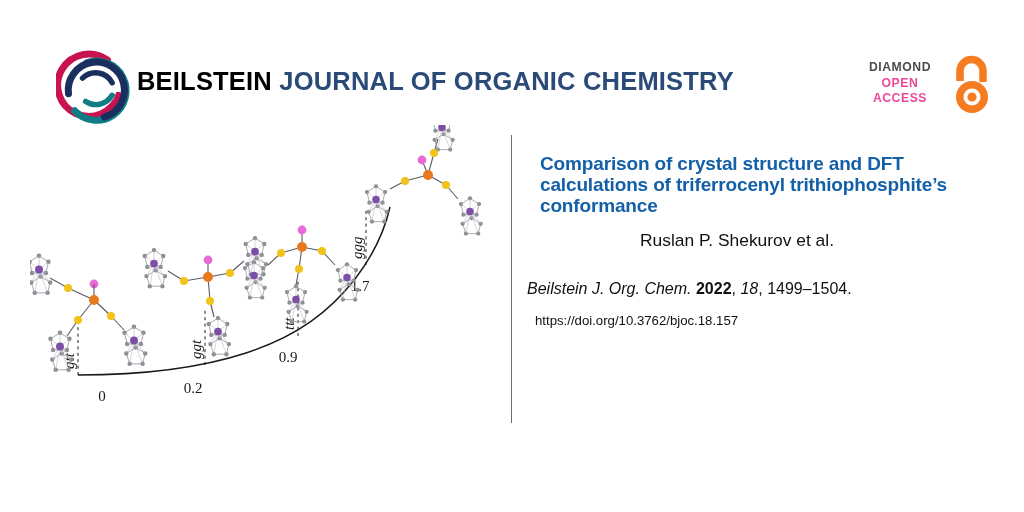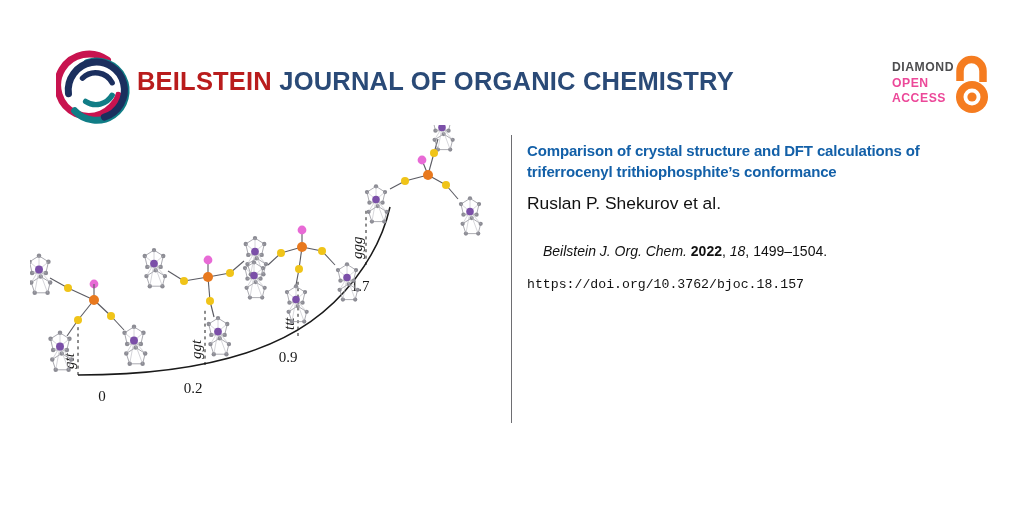--- a/index.html
+++ b/index.html
@@ -38,40 +38,40 @@
     position: absolute;
     left: 137px;
     top: 69px;
     white-space: nowrap;
     font-size: 25.5px;
     letter-spacing: 0.2px;
     line-height: 1;
   }
   .wm-bold {
     font-weight: bold;
-    color: #b91c1c;
+    color: #000000;
   }
   .wm-light {
     font-weight: bold;
     color: #2a4a77;
   }
 
   
   #oa-badge {
     position: absolute;
     left: 866px;
     top: 58px;
     width: 128px;
     height: 62px;
   }
   #oa-text {
     position: absolute;
-    right: 40px;
+    right: 63px;
     top: 2px;
-    text-align: left;
+    text-align: center;
     line-height: 15.5px;
   }
   #oa-text div {
     font-size: 12.2px;
     font-weight: bold;
     letter-spacing: 0.55px;
     white-space: nowrap;
   }
   .oa-diamond { color: #4d4d4f; }
   .oa-orange  { color: #ec4899; }
@@ -95,57 +95,57 @@
 
   
   #text-panel {
     position: absolute;
     left: 527px;
     top: 140px;
     width: 420px;
   }
   #article-title {
     color: #1360a8;
-    font-size: 15px;
+    font-size: 19px;
     font-weight: bold;
     line-height: 21.2px;
     letter-spacing: -0.15px;
-    margin: 0;
+    margin: 13px;
     width: 412px;
   }
   #article-authors {
     color: #111111;
     font-size: 17.4px;
     font-weight: normal;
     line-height: 20px;
     margin: 11px 0 0 0;
+    text-align: center;
   }
   #citation-block {
     margin-top: 30px;
   }
   #citation-line {
     color: #111111;
-    font-size: 14px;
+    font-size: 16px;
     font-style: italic;
     line-height: 17px;
-    margin: 16px;
+    margin: 0;
   }
   #citation-line .cite-year {
     font-weight: bold;
     font-style: normal;
   }
   #citation-line .cite-plain {
     font-style: normal;
   }
   #doi-line, #license-line {
     color: #111111;
     font-size: 13.2px;
     line-height: 17.5px;
-    margin: 0;
-    font-family: Liberation Mono, monospace;
+    margin: 8px;
   }
   #doi-line { margin-top: 15px; }
 
   
   #abstract-figure {
     position: absolute;
     left: 30px;
     top: 125px;
     width: 470px;
     height: 305px;

